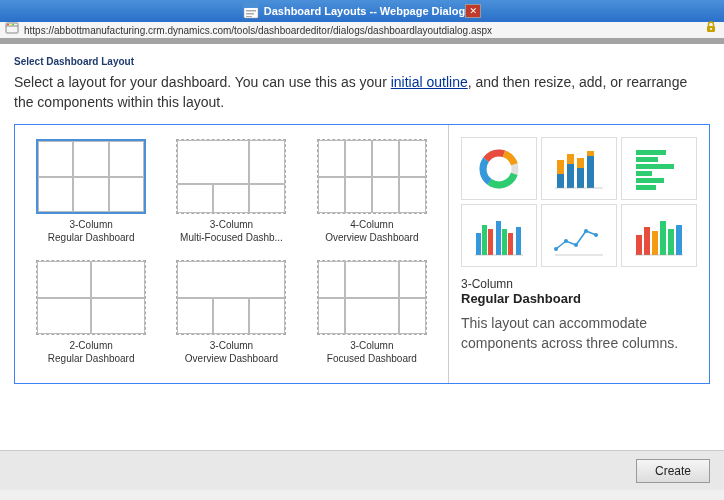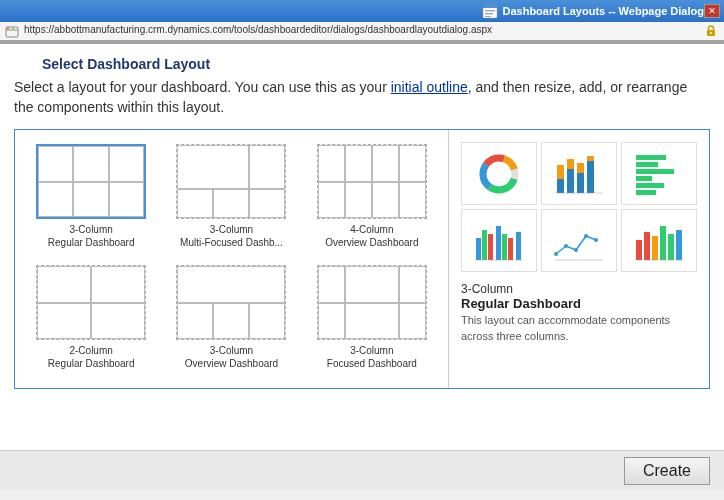--- a/index.html
+++ b/index.html
@@ -11,21 +11,21 @@
       height: 500px;
       overflow: hidden;
     }
 
     
     .title-bar {
       background: linear-gradient(to bottom, #4a90d9, #2a6fc9);
       color: white;
       display: flex;
       align-items: center;
-      justify-content: flex-end;
+      justify-content: center;
       padding: 3px 4px;
       height: 22px;
     }
     .title-bar-left {
       display: flex;
       align-items: center;
       gap: 5px;
     }
     .title-bar-icon {
       width: 16px;
@@ -49,23 +49,23 @@
       cursor: pointer;
       display: flex;
       align-items: center;
       justify-content: center;
     }
     .title-bar-btn.close { background: #c0392b; }
 
     
     .address-bar {
       background: #f5f5f5;
-      border-bottom: 4px solid #a3a3a3;
-      display: flex;
-      align-items: flex-start;
+      border-bottom: 6px solid #a3a3a3;
+      display: flex;
+      align-items: flex-end;
       padding: 2px 4px;
       height: 22px;
       gap: 4px;
     }
     .address-icon {
       width: 16px;
       height: 16px;
       display: flex;
       align-items: center;
       justify-content: center;
@@ -83,25 +83,24 @@
       height: 16px;
     }
 
     
     .main-content {
       background: white;
       padding: 12px 14px;
       height: calc(500px - 22px - 22px - 50px);
     }
     .page-title {
-      font-size: 14px;
+      font-size: 10px;
       font-weight: bold;
       color: #1f3a6e;
       margin-bottom: 6px;
-      margin-left: 28px;
     }
     .page-desc {
       font-size: 14px;
       color: #333;
       margin-bottom: 12px;
       line-height: 1.4;
     }
     .page-desc span.highlight {
       color: #003399;
       text-decoration: underline;
@@ -202,40 +201,41 @@
       color: #333;
       margin-bottom: 2px;
     }
     .preview-name strong {
       display: block;
       font-size: 13px;
       font-weight: bold;
       color: #222;
     }
     .preview-desc {
-      font-size: 11px;
+      font-size: 14px;
       color: #555;
+      margin-top: 6px;
       line-height: 1.4;
     }
 
     
     .bottom-bar {
       background: #e8e8e8;
       border-top: 1px solid #ccc;
       height: 40px;
       display: flex;
       align-items: center;
       justify-content: flex-end;
       padding: 0 14px;
     }
     .create-btn {
       background: linear-gradient(to bottom, #f5f5f5, #ddd);
       border: 1px solid #999;
       padding: 4px 18px;
-      font-size: 16px;
+      font-size: 12px;
       cursor: pointer;
       color: #222;
     }
 
     
     svg { display: block; }
   </style>
 </head>
 <body>
 

